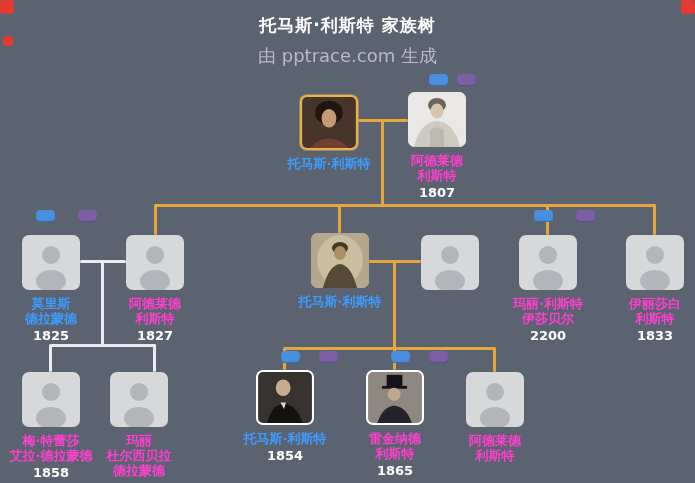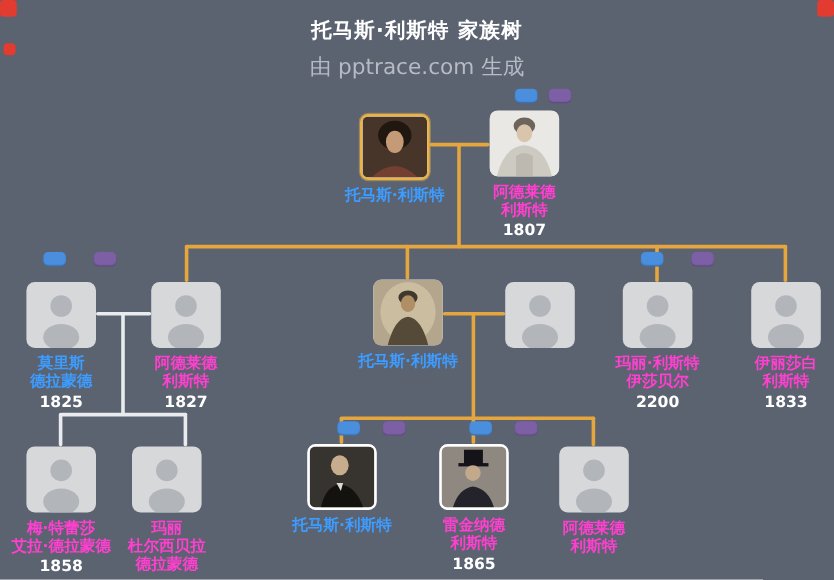--- a/index.html
+++ b/index.html
@@ -225,20 +225,21 @@
       <svg viewBox="0 0 58 55">
         <rect width="58" height="55" fill="#37332e"></rect>
         <ellipse cx="27" cy="17" rx="8" ry="9" fill="#c7ad8e"></ellipse>
         <path d="M10 55 Q14 36 27 34 Q42 36 48 55 Z" fill="#14120f"></path>
         <path d="M24 33 L30 33 L28 40 Z" fill="#ddd8cf"></path>
       </svg>
     </div>
     <div class="pname n-blue">
       <div>托马斯·利斯特</div>
     </div>
+    <div class="pyear">1854</div>
   </div>
 
   <div class="node" style="left:325px;top:370px">
     <div class="photo wb">
       <svg viewBox="0 0 58 55">
         <rect width="58" height="55" fill="#8e8880"></rect>
         <rect x="20" y="3" width="17" height="13" fill="#15131a"></rect>
         <rect x="15" y="15" width="27" height="3" fill="#15131a"></rect>
         <ellipse cx="28" cy="24" rx="7" ry="7" fill="#c2a98c"></ellipse>
         <path d="M10 55 Q15 38 28 36 Q42 38 47 55 Z" fill="#24222a"></path>

